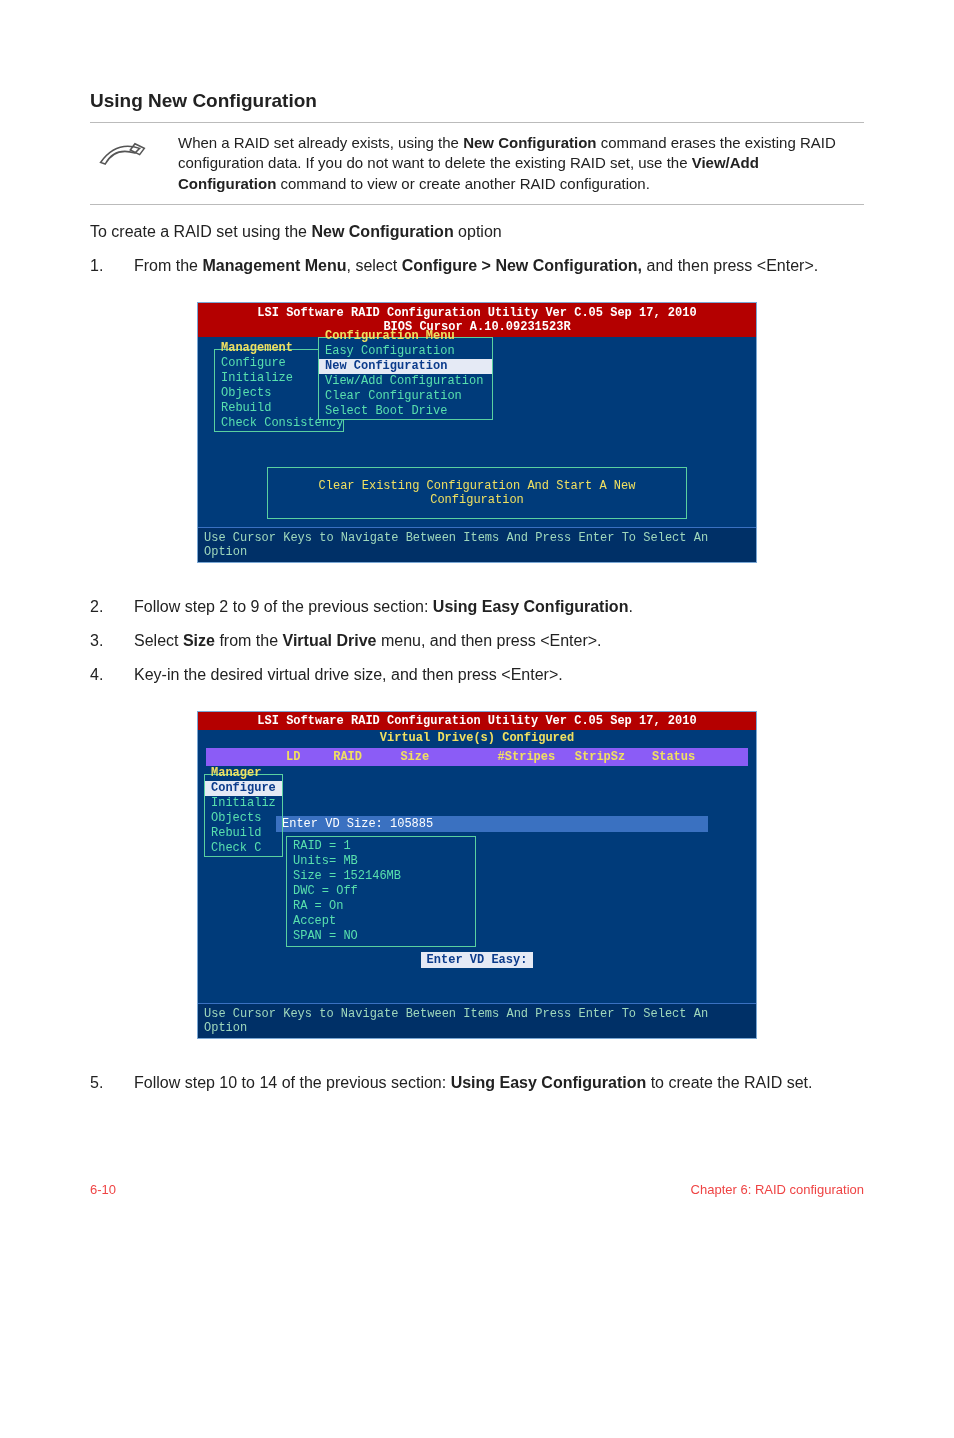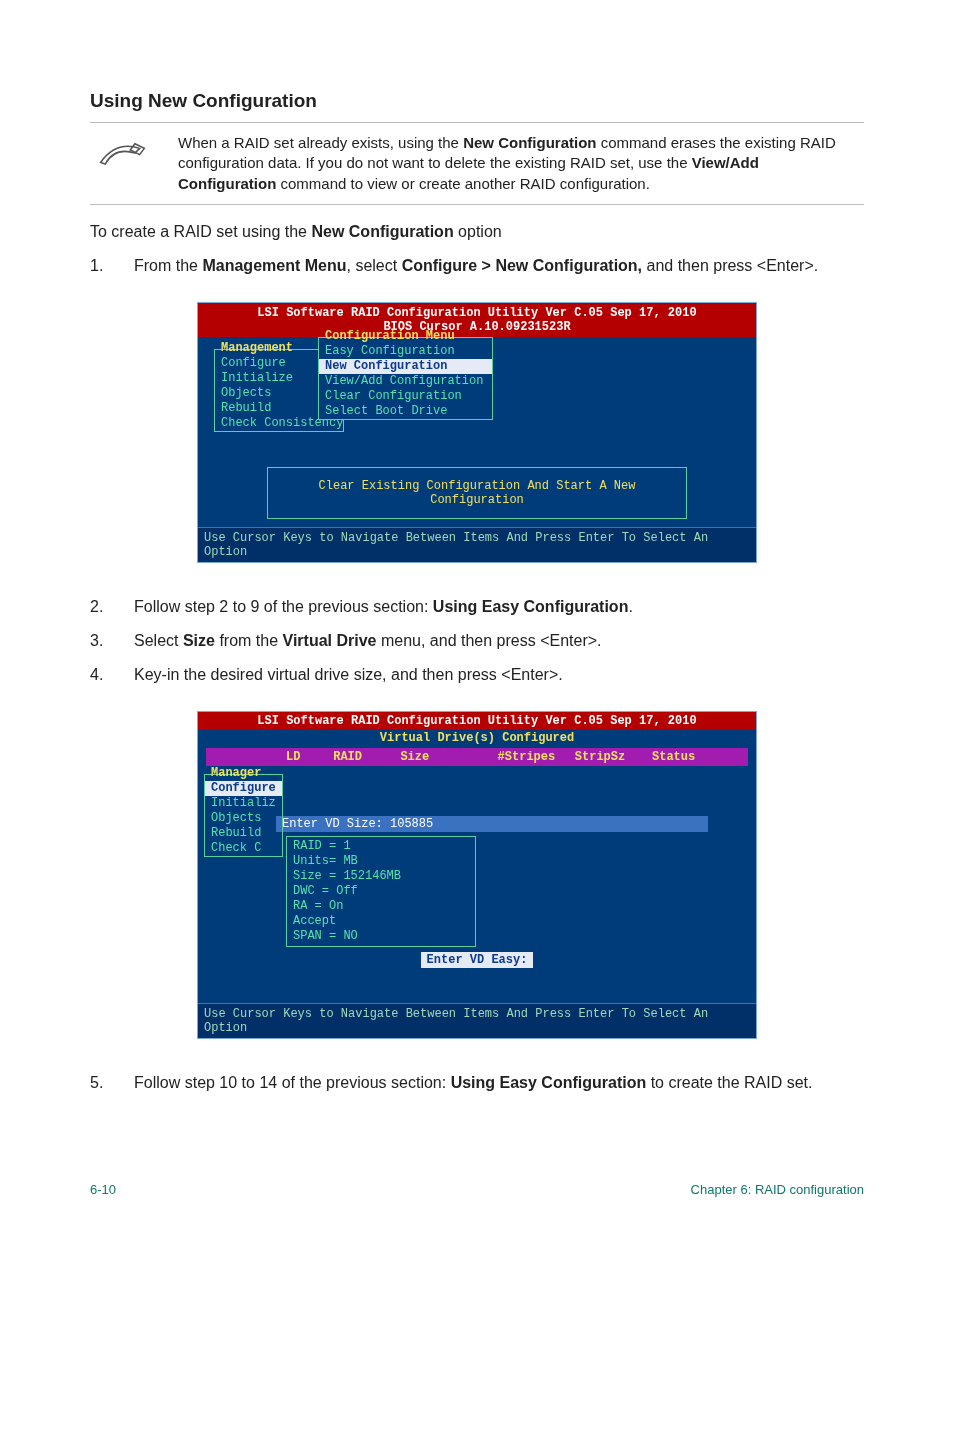--- a/index.html
+++ b/index.html
@@ -111,21 +111,21 @@
   }
   
   .bios2 .hdr-line {
     background: #b40000;
     color: #fff;
     text-align: center;
     padding: 2px 4px;
     font-weight: bold;
   }
   .bios2 .table-head {
-    background: #a21caf;
+    background: #8b5cf6;
     color: #f0e060;
     font-weight: bold;
     padding: 2px 6px;
   }
   .bios2 .table-head span { display:inline-block; }
   .bios2 .row-line { padding: 2px 6px; }
   .bios2 .panel {
     border: 1px solid #5ad0a0;
     padding: 2px 6px;
     margin: 4px 0 4px 80px;
@@ -147,21 +147,21 @@
     left: 6px;
     top: 28px;
     border: 1px solid #5ad0a0;
     padding: 0;
   }
 
   .page-footer {
     display: flex;
     justify-content: space-between;
     font-size: 13px;
-    color: #0f766e;
+    color: #ef4444;
     padding: 22px 90px 26px 90px;
   }
 </style>
 </head>
 <body>
 
 <div class="page">
 
   <h3>Using New Configuration</h3>
 

